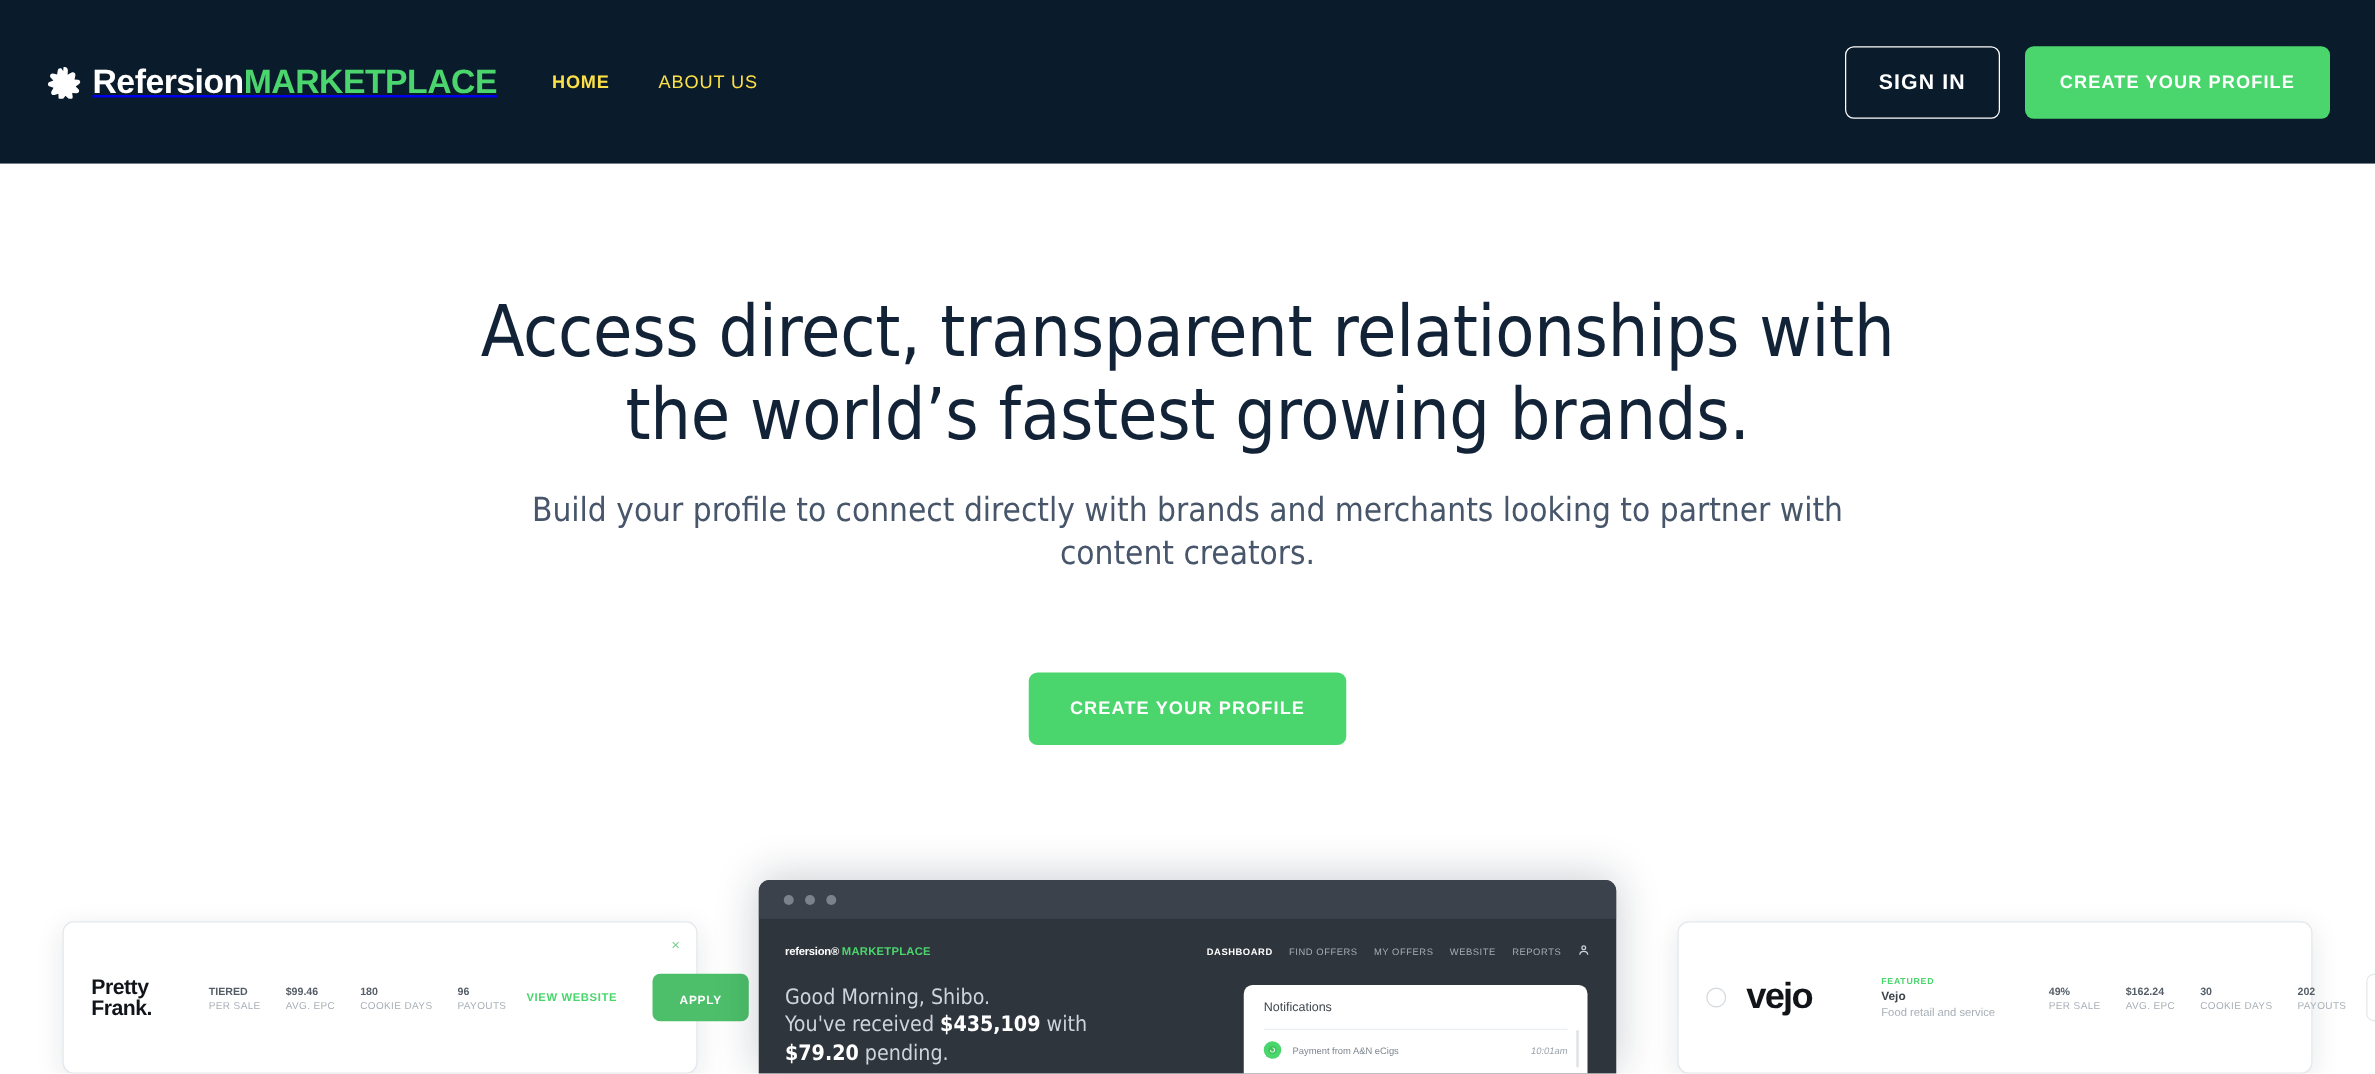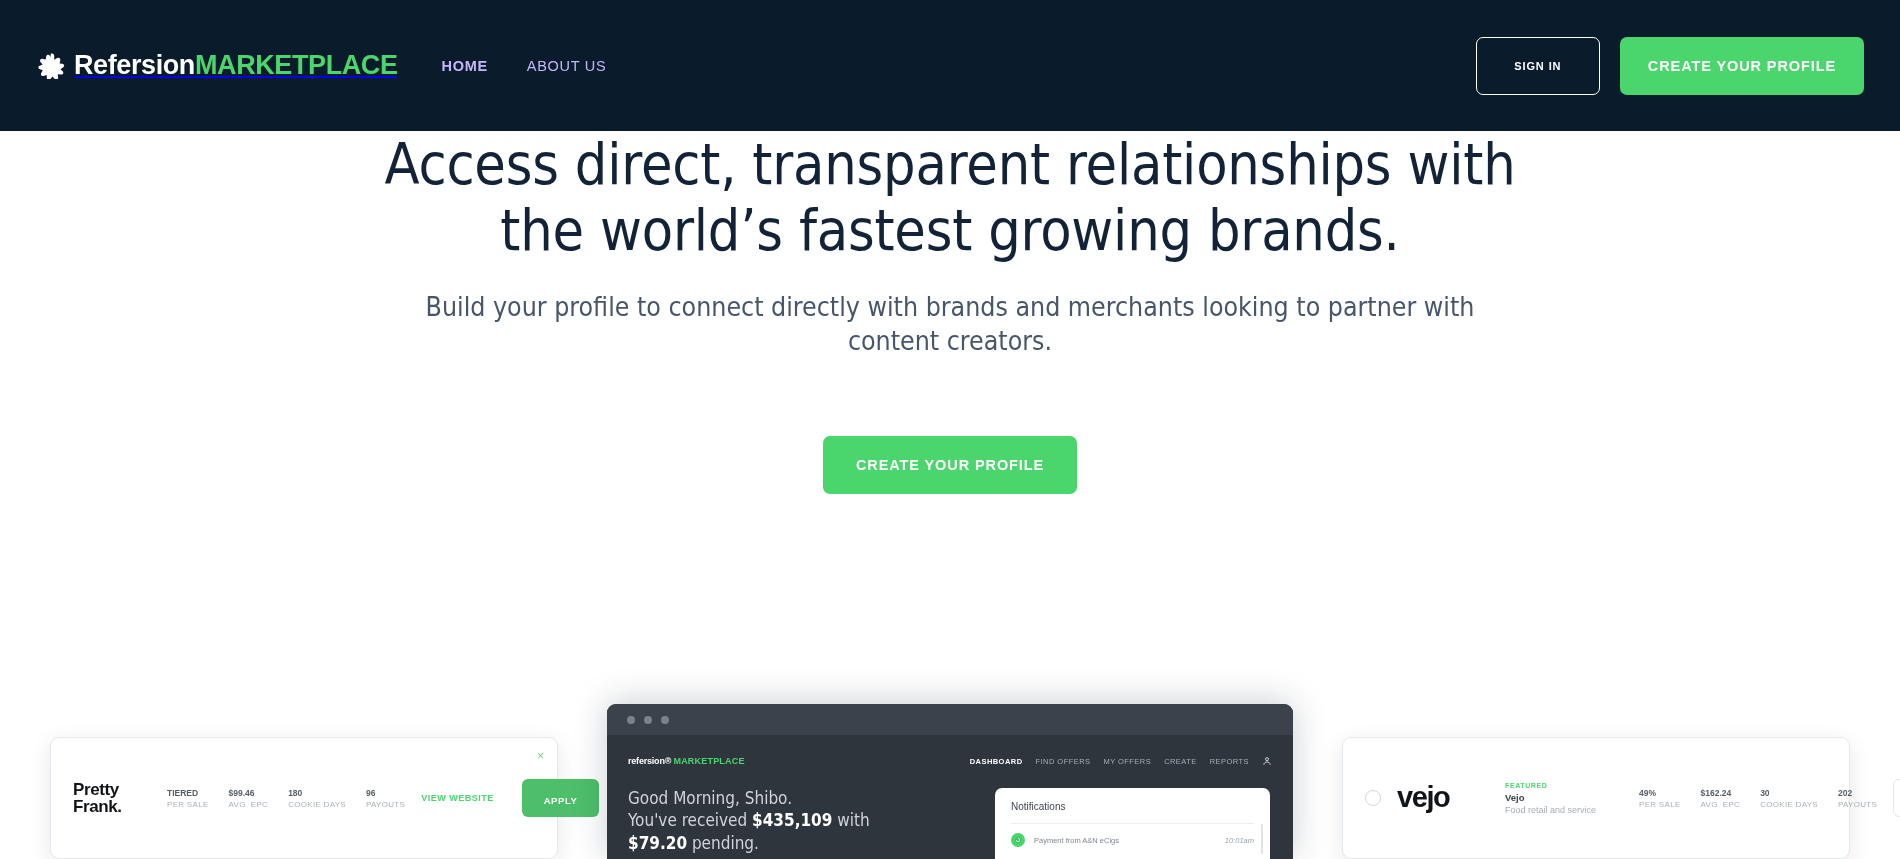--- a/index.html
+++ b/index.html
@@ -31,42 +31,42 @@
   .brand-text .b1 { color: #ffffff; }
   .brand-text .b2 { color: #4ad66d; }
 
   .main-nav {
     display: flex;
     align-items: center;
     gap: 39px;
     margin-left: 44px;
   }
   .nav-link {
-    color: #c4b5fd;
+    color: #fde047;
     font-size: 14.5px;
     letter-spacing: 0.7px;
     font-weight: 400;
     text-decoration: none;
     white-space: nowrap;
   }
   .nav-link.active { font-weight: 700; }
 
   .header-actions {
     margin-left: auto;
     display: flex;
     align-items: center;
     gap: 20px;
   }
   .btn-signin {
     width: 124px; height: 58px;
     border: 1.5px solid #ffffff;
     border-radius: 7px;
     background: transparent;
     color: #ffffff;
-    font-size: 11px;
+    font-size: 17px;
     font-weight: 700;
     letter-spacing: 0.9px;
     font-family: inherit;
     cursor: pointer;
     text-align: center;
   }
   .btn-create-header {
     height: 58px;
     padding: 0 28px;
     border: none;
@@ -82,20 +82,21 @@
   }
 
   
   .hero {
     position: relative;
     height: 728px;
     background: #ffffff;
     overflow: hidden;
   }
   .hero-inner {
+    padding-top: 102px;
     text-align: center;
   }
   .hero-title {
     font-family: "DejaVu Sans Condensed", "Liberation Sans Narrow", "Liberation Sans", sans-serif;
     font-size: 57px;
     line-height: 1.16;
     font-weight: 300;
     color: #132337;
     letter-spacing: -0.2px;
     max-width: 1230px;
@@ -361,21 +362,21 @@
       <div class="browser-body">
         <div class="db-topbar">
           <div class="db-logo">
             <span class="w">refersion®</span>
             <span class="g">MARKETPLACE</span>
           </div>
           <div class="db-nav">
             <span class="db-nav-item active">DASHBOARD</span>
             <span class="db-nav-item">FIND OFFERS</span>
             <span class="db-nav-item">MY OFFERS</span>
-            <span class="db-nav-item">CREATE</span>
+            <span class="db-nav-item">WEBSITE</span>
             <span class="db-nav-item">REPORTS</span>
             <span>
               <svg class="db-user" viewBox="0 0 24 24" fill="none" stroke="#cfd4d9" stroke-width="2.4">
                 <circle cx="12" cy="7.5" r="3.6"></circle>
                 <path d="M4.5 21c0-4.2 3.4-6.6 7.5-6.6s7.5 2.4 7.5 6.6"></path>
               </svg>
             </span>
           </div>
         </div>
 

